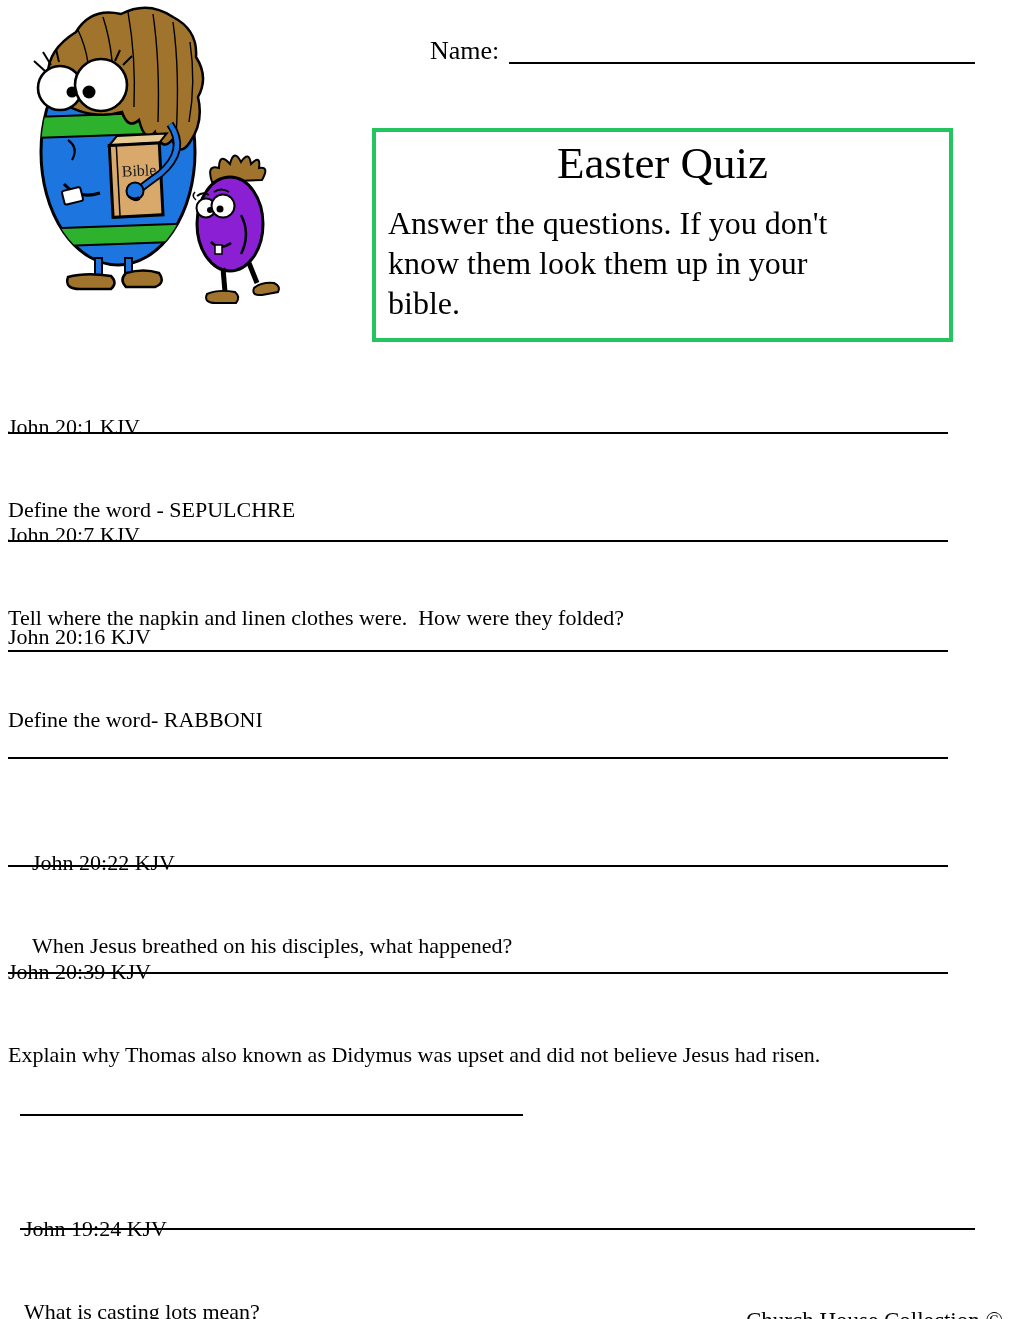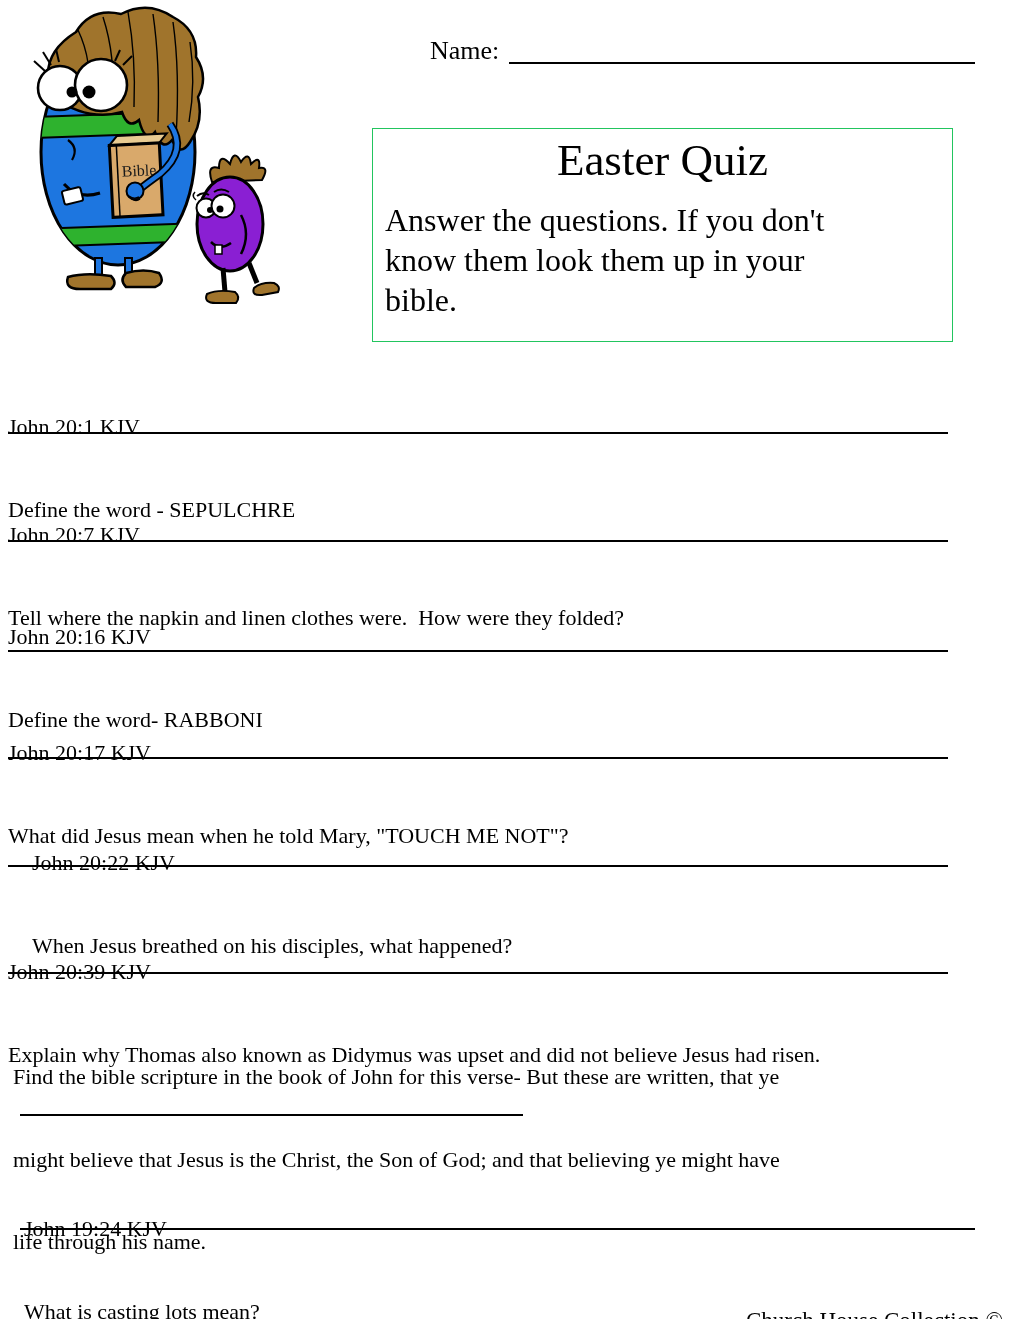--- a/index.html
+++ b/index.html
@@ -9,21 +9,21 @@
   }
 
   
   #illustration { position:absolute; left:8px; top:2px; width:300px; height:318px; }
 
   #name-row { position:absolute; left:430px; top:36px; font-size:26px; }
   #name-line { position:absolute; left:509px; top:62px; width:466px; border-top:2px solid #000; }
 
   #quiz-box {
     position:absolute; left:372px; top:128px; width:581px; height:214px;
-    border:1px solid #22c55e; box-sizing:border-box;
+    border:4px solid #22c55e; box-sizing:border-box;
   }
   #quiz-title { text-align:center; font-size:45px; line-height:50px; margin-top:6px; }
   #quiz-instructions { margin-top:15px; padding-left:12px; font-size:32px; line-height:40px; }
 
   
   .q-block { position:absolute; font-size:22px; line-height:27.5px; white-space:pre-wrap; }
   .q-ref { white-space:pre-wrap; }
   .q-text { white-space:pre-wrap; }
 
   #q1 { left:8px;  top:358px; }
@@ -168,43 +168,34 @@
     <div class="q-text">Tell where the napkin and linen clothes were.  How were they folded?</div>
   </div>
   <div class="answer-line" id="line2"></div>
 
   <div class="q-block" id="q3">
     <div class="q-ref">John 20:16 KJV</div>
     <div class="q-text">Define the word- RABBONI</div>
   </div>
   <div class="answer-line" id="line3"></div>
 
-  <div class="q-block" id="q4">
-    <div class="q-ref">John 20:17 KJV</div>
-    <div class="q-text">What did Jesus mean when he told Mary, "TOUCH ME NOT"?</div>
-  </div>
   <div class="answer-line" id="line4"></div>
 
   <div class="q-block" id="q5">
     <div class="q-ref">John 20:22 KJV</div>
     <div class="q-text">When Jesus breathed on his disciples, what happened?</div>
   </div>
   <div class="answer-line" id="line5"></div>
 
   <div class="q-block" id="q6">
     <div class="q-ref">John 20:39 KJV</div>
     <div class="q-text">Explain why Thomas also known as Didymus was upset and did not believe Jesus had risen.</div>
   </div>
   <div class="answer-line" id="line6"></div>
 
-  <div class="q-block" id="scripture-task">
-    <div>Find the bible scripture in the book of John for this verse- But these are written, that ye</div>
-    <div>might believe that Jesus is the Christ, the Son of God; and that believing ye might have</div>
-    <div>life through his name.</div>
-  </div>
   <div class="answer-line" id="line7"></div>
 
   <div class="q-block" id="q8">
     <div class="q-ref">John 19:24 KJV</div>
     <div class="q-text">What is casting lots mean?</div>
   </div>
   <div class="answer-line" id="line8"></div>
 
   <div id="footer-credit">Church House Collection ©</div>
 

